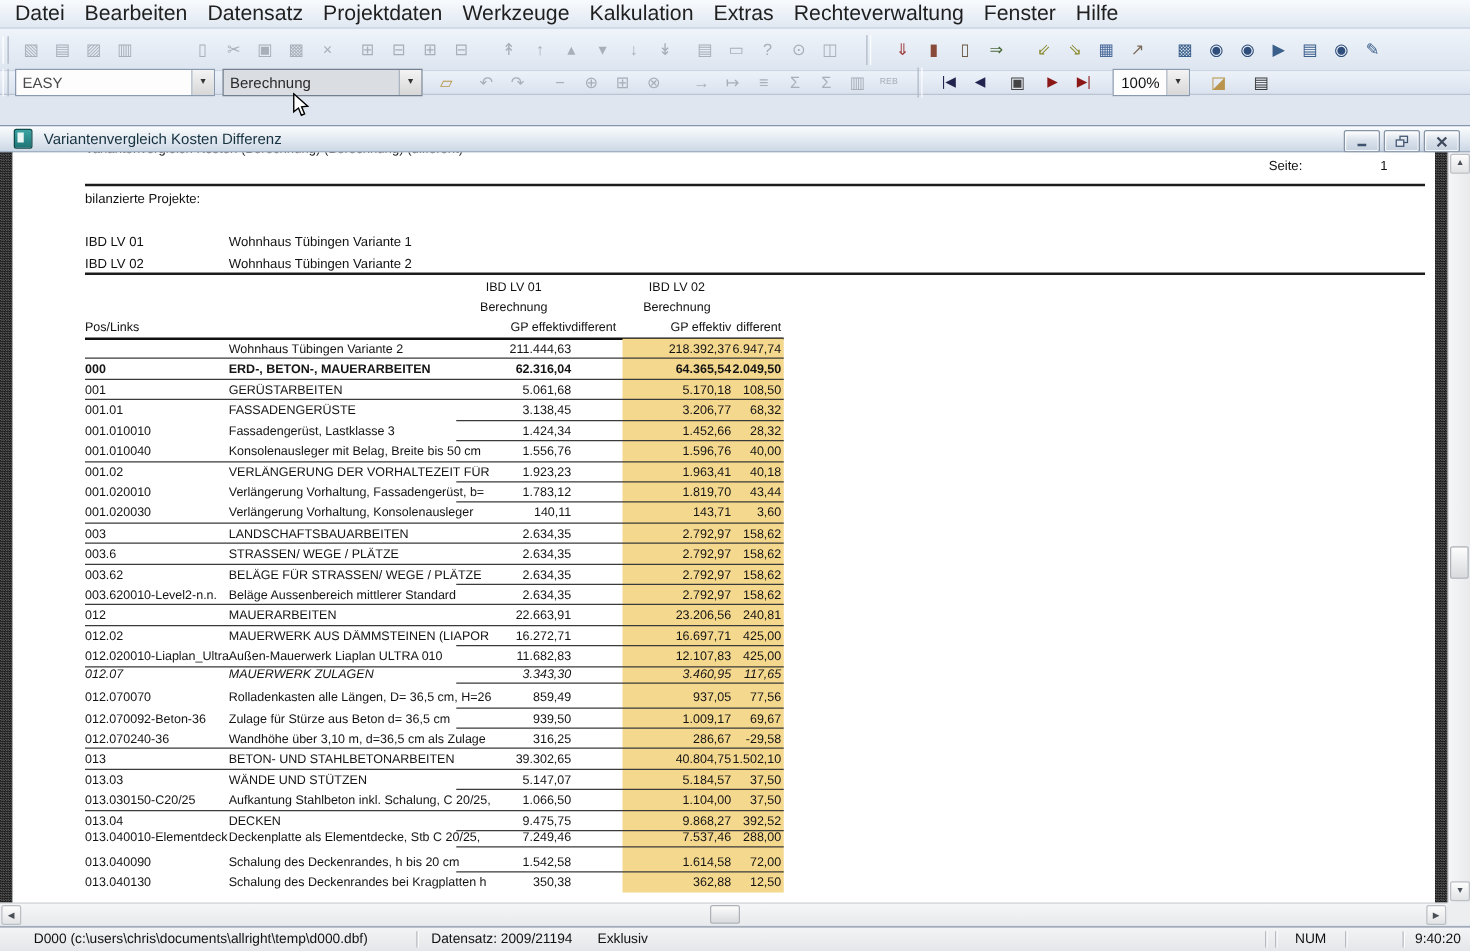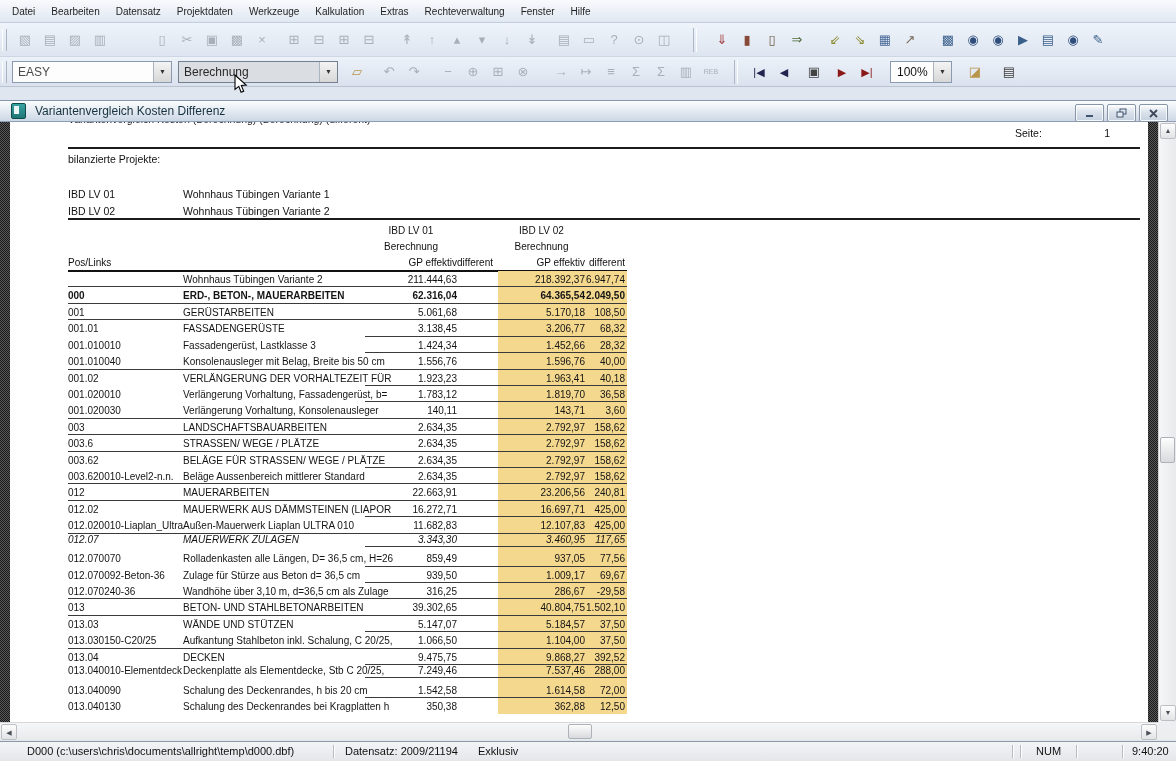--- a/index.html
+++ b/index.html
@@ -6,33 +6,33 @@
   body{
     width:1176px;height:761px;position:relative;overflow:hidden;
     font-family:"Liberation Sans","DejaVu Sans",sans-serif;
     background:#dfe6f0;color:#222;
   }
   
   .menu-bar{
     position:absolute;left:0;top:0;width:1176px;height:23px;
     display:flex;align-items:center;
     background:linear-gradient(#f8fafd,#e0e8f2);
-    border-bottom:1px solid #c3cedd;font-size:10px;color:#1f1f1f;
+    border-bottom:1px solid #c3cedd;font-size:17px;color:#1f1f1f;
     padding-left:4px;box-sizing:border-box;
   }
   .menu-item{padding:3px 8px;cursor:default;}
   
   .tb1{
     position:absolute;left:0;top:23px;width:1176px;height:34px;
     display:flex;align-items:center;
     background:linear-gradient(#eff4fa,#dde5f0);
     border-bottom:1px solid #cdd6e2;box-sizing:border-box;
   }
   .tb2{
-    position:absolute;left:0;top:57px;width:1176px;height:30px;
+    position:absolute;left:0;top:57px;width:1176px;height:19px;
     display:flex;align-items:center;
     background:linear-gradient(#edf2f9,#dae2ee);
     border-bottom:1px solid #b9c3d2;box-sizing:border-box;
   }
   .tb1::before,.tb2::before{
     content:"";width:3px;height:22px;margin:0 1px 0 2px;
     border-left:1px solid #ffffff;border-right:1px solid #aab4c2;
   }
   .grp{display:flex;align-items:center;gap:3px;}
   .tbi{
@@ -398,21 +398,21 @@
           <span class="tc num gp1">1.923,23</span>
           <span class="tc num gp2">1.963,41</span>
           <span class="tc num d2">40,18</span>
           <div class="rsep partial"></div>
         </div>
         <div class="trow" style="top: 114.94px; height: 16.42px;">
           <span class="tc pos">001.020010</span>
           <span class="tc desc">Verlängerung Vorhaltung, Fassadengerüst, b=</span>
           <span class="tc num gp1">1.783,12</span>
           <span class="tc num gp2">1.819,70</span>
-          <span class="tc num d2">36,58</span>
+          <span class="tc num d2">43,44</span>
           <div class="rsep partial"></div>
         </div>
         <div class="trow" style="top: 131.36px; height: 16.42px;">
           <span class="tc pos">001.020030</span>
           <span class="tc desc">Verlängerung Vorhaltung, Konsolenausleger</span>
           <span class="tc num gp1">140,11</span>
           <span class="tc num gp2">143,71</span>
           <span class="tc num d2">3,60</span>
           <div class="rsep full"></div>
         </div>

